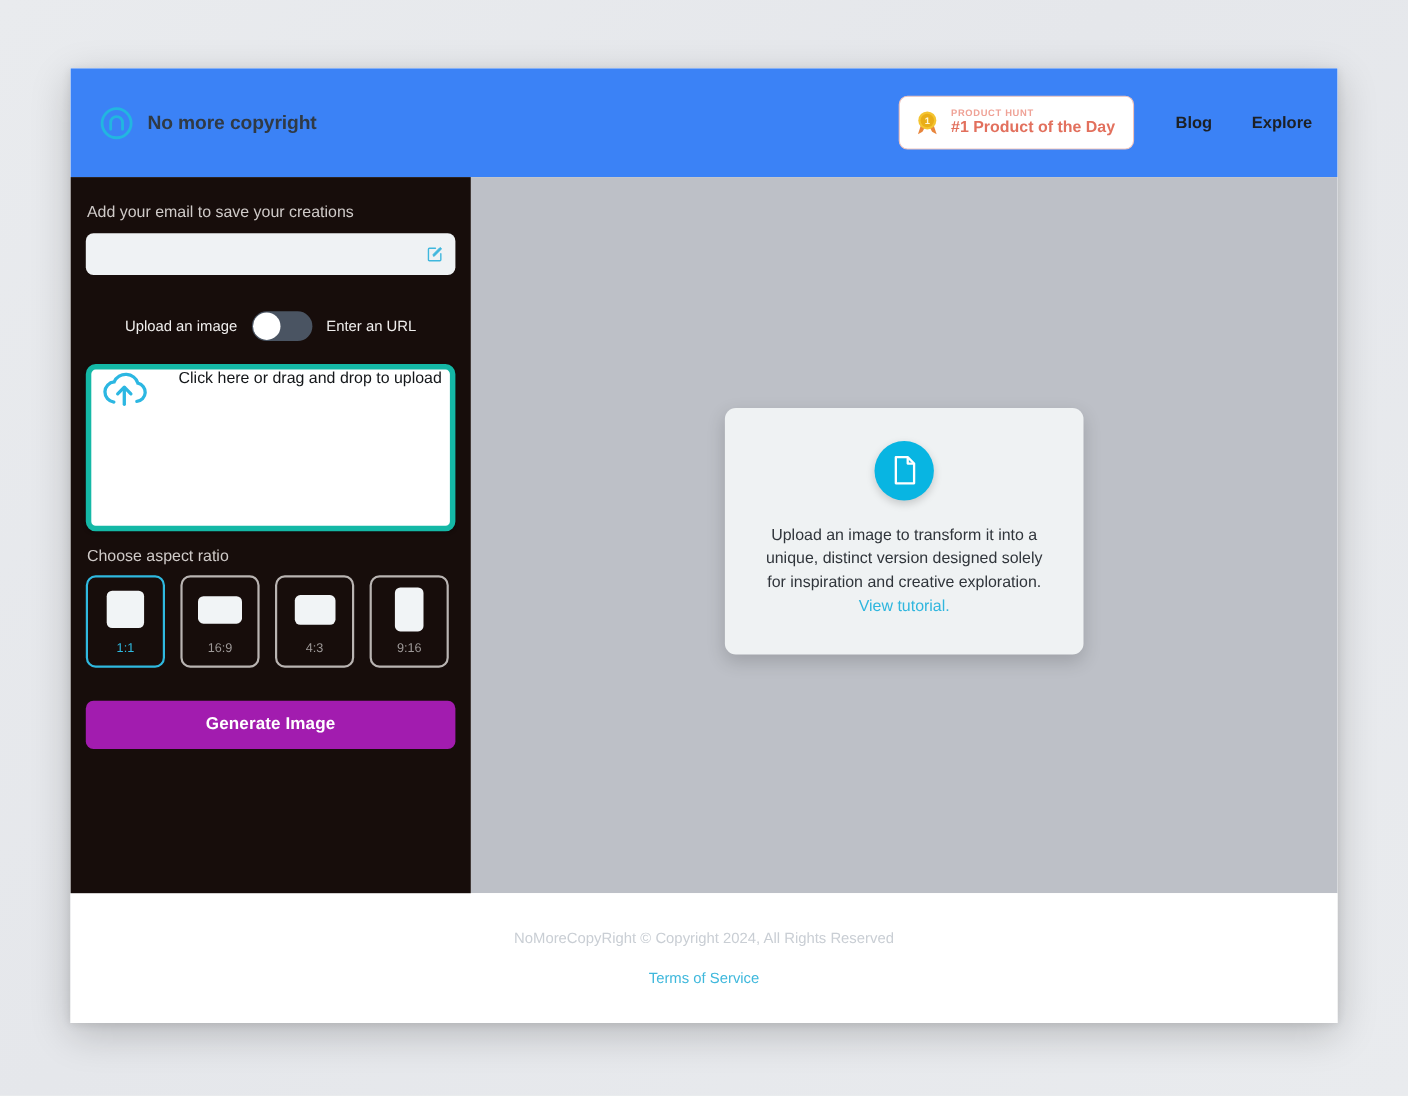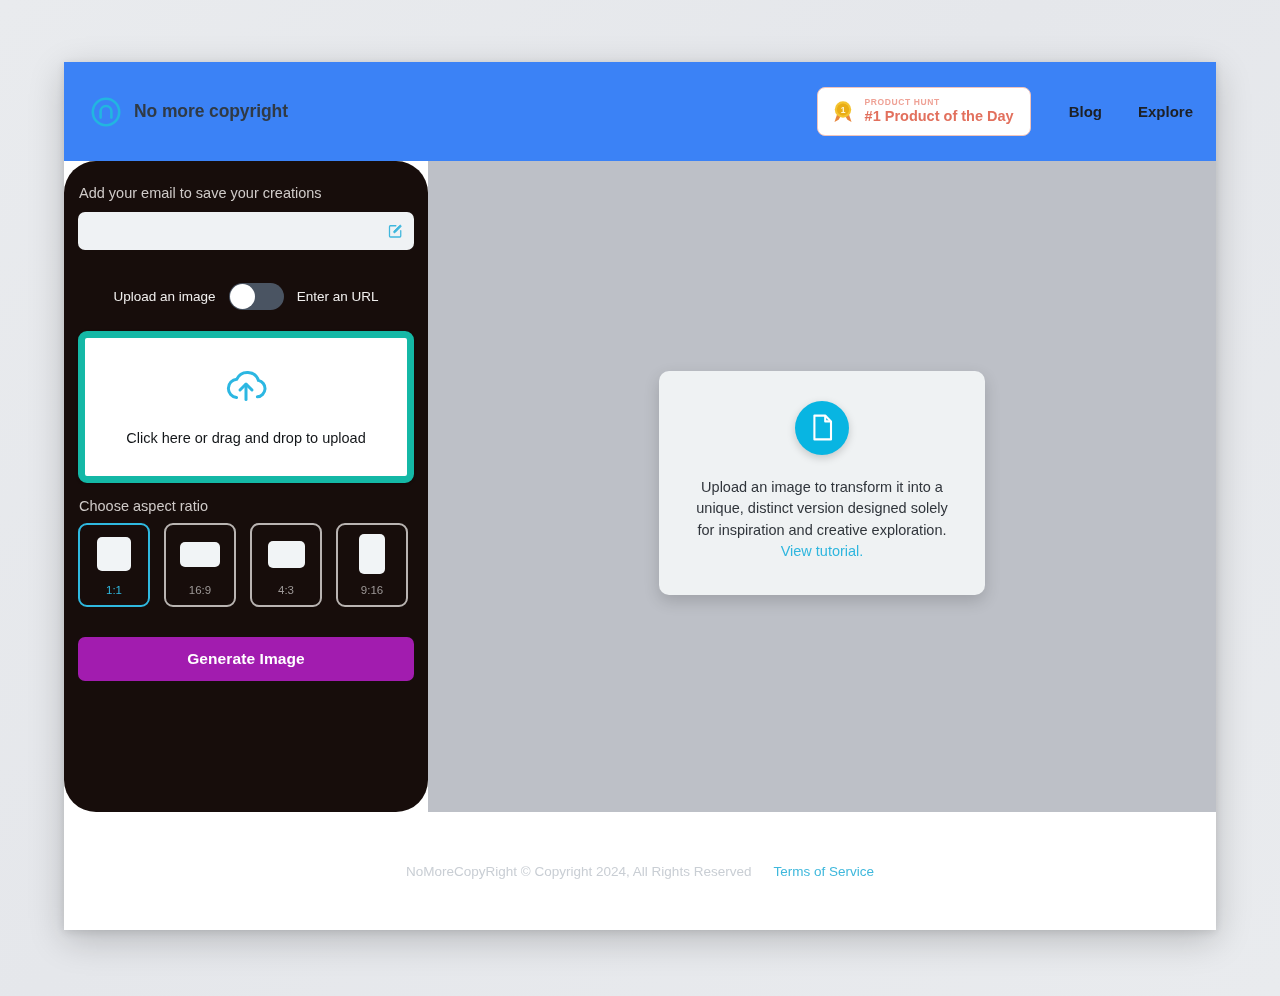--- a/index.html
+++ b/index.html
@@ -96,21 +96,20 @@
 
   
   .body-row { display: flex; flex: 0 0 auto; height: 651px; }
 
   .sidebar {
     width: 364px;
     background: #170d0b;
     padding: 24px 14px 0 14px;
     flex: 0 0 auto;
     position: relative;
-    border-radius: 32px;
   }
 
   .side-label {
     font-size: 14.5px;
     color: #cfcac8;
     padding-left: 1px;
     margin-bottom: 11px;
   }
 
   .email-wrap {
@@ -165,25 +164,24 @@
     top: 1px;
     width: 25px;
     height: 25px;
     border-radius: 50%;
     background: #ffffff;
   }
 
   .dropzone {
     height: 152px;
     background: #ffffff;
-    border: 7px solid #14b8a6;
+    border: 5px solid #14b8a6;
     border-radius: 9px;
     display: flex;
-    flex-direction: column;
-    align-items: center;
+    flex-direction: row;
     justify-content: center;
     gap: 26px;
     cursor: pointer;
     margin-bottom: 15px;
     box-shadow: 0 1px 3px rgba(0,0,0,0.25);
   }
   .cloud-icon { width: 46px; height: 36px; display: block; }
   .dropzone-text { font-size: 14.5px; color: #131619; }
 
   .ratio-label { font-size: 14.5px; color: #cfcac8; margin-bottom: 9px; padding-left: 1px; }
@@ -271,21 +269,21 @@
     line-height: 21.5px;
     color: #30353b;
   }
   .info-link { color: #2fb6de; text-decoration: none; cursor: pointer; }
 
   
   .footer {
     flex: 1 1 auto;
     background: #ffffff;
     display: flex;
-    flex-direction: row;
+    flex-direction: column;
     align-items: center;
     justify-content: center;
     gap: 22px;
   }
   .footer-copy { font-size: 13.5px; color: #c9ced4; }
   .footer-link {
     font-size: 13.5px;
     color: #3fb8dc;
     text-decoration: none;
     cursor: pointer;

